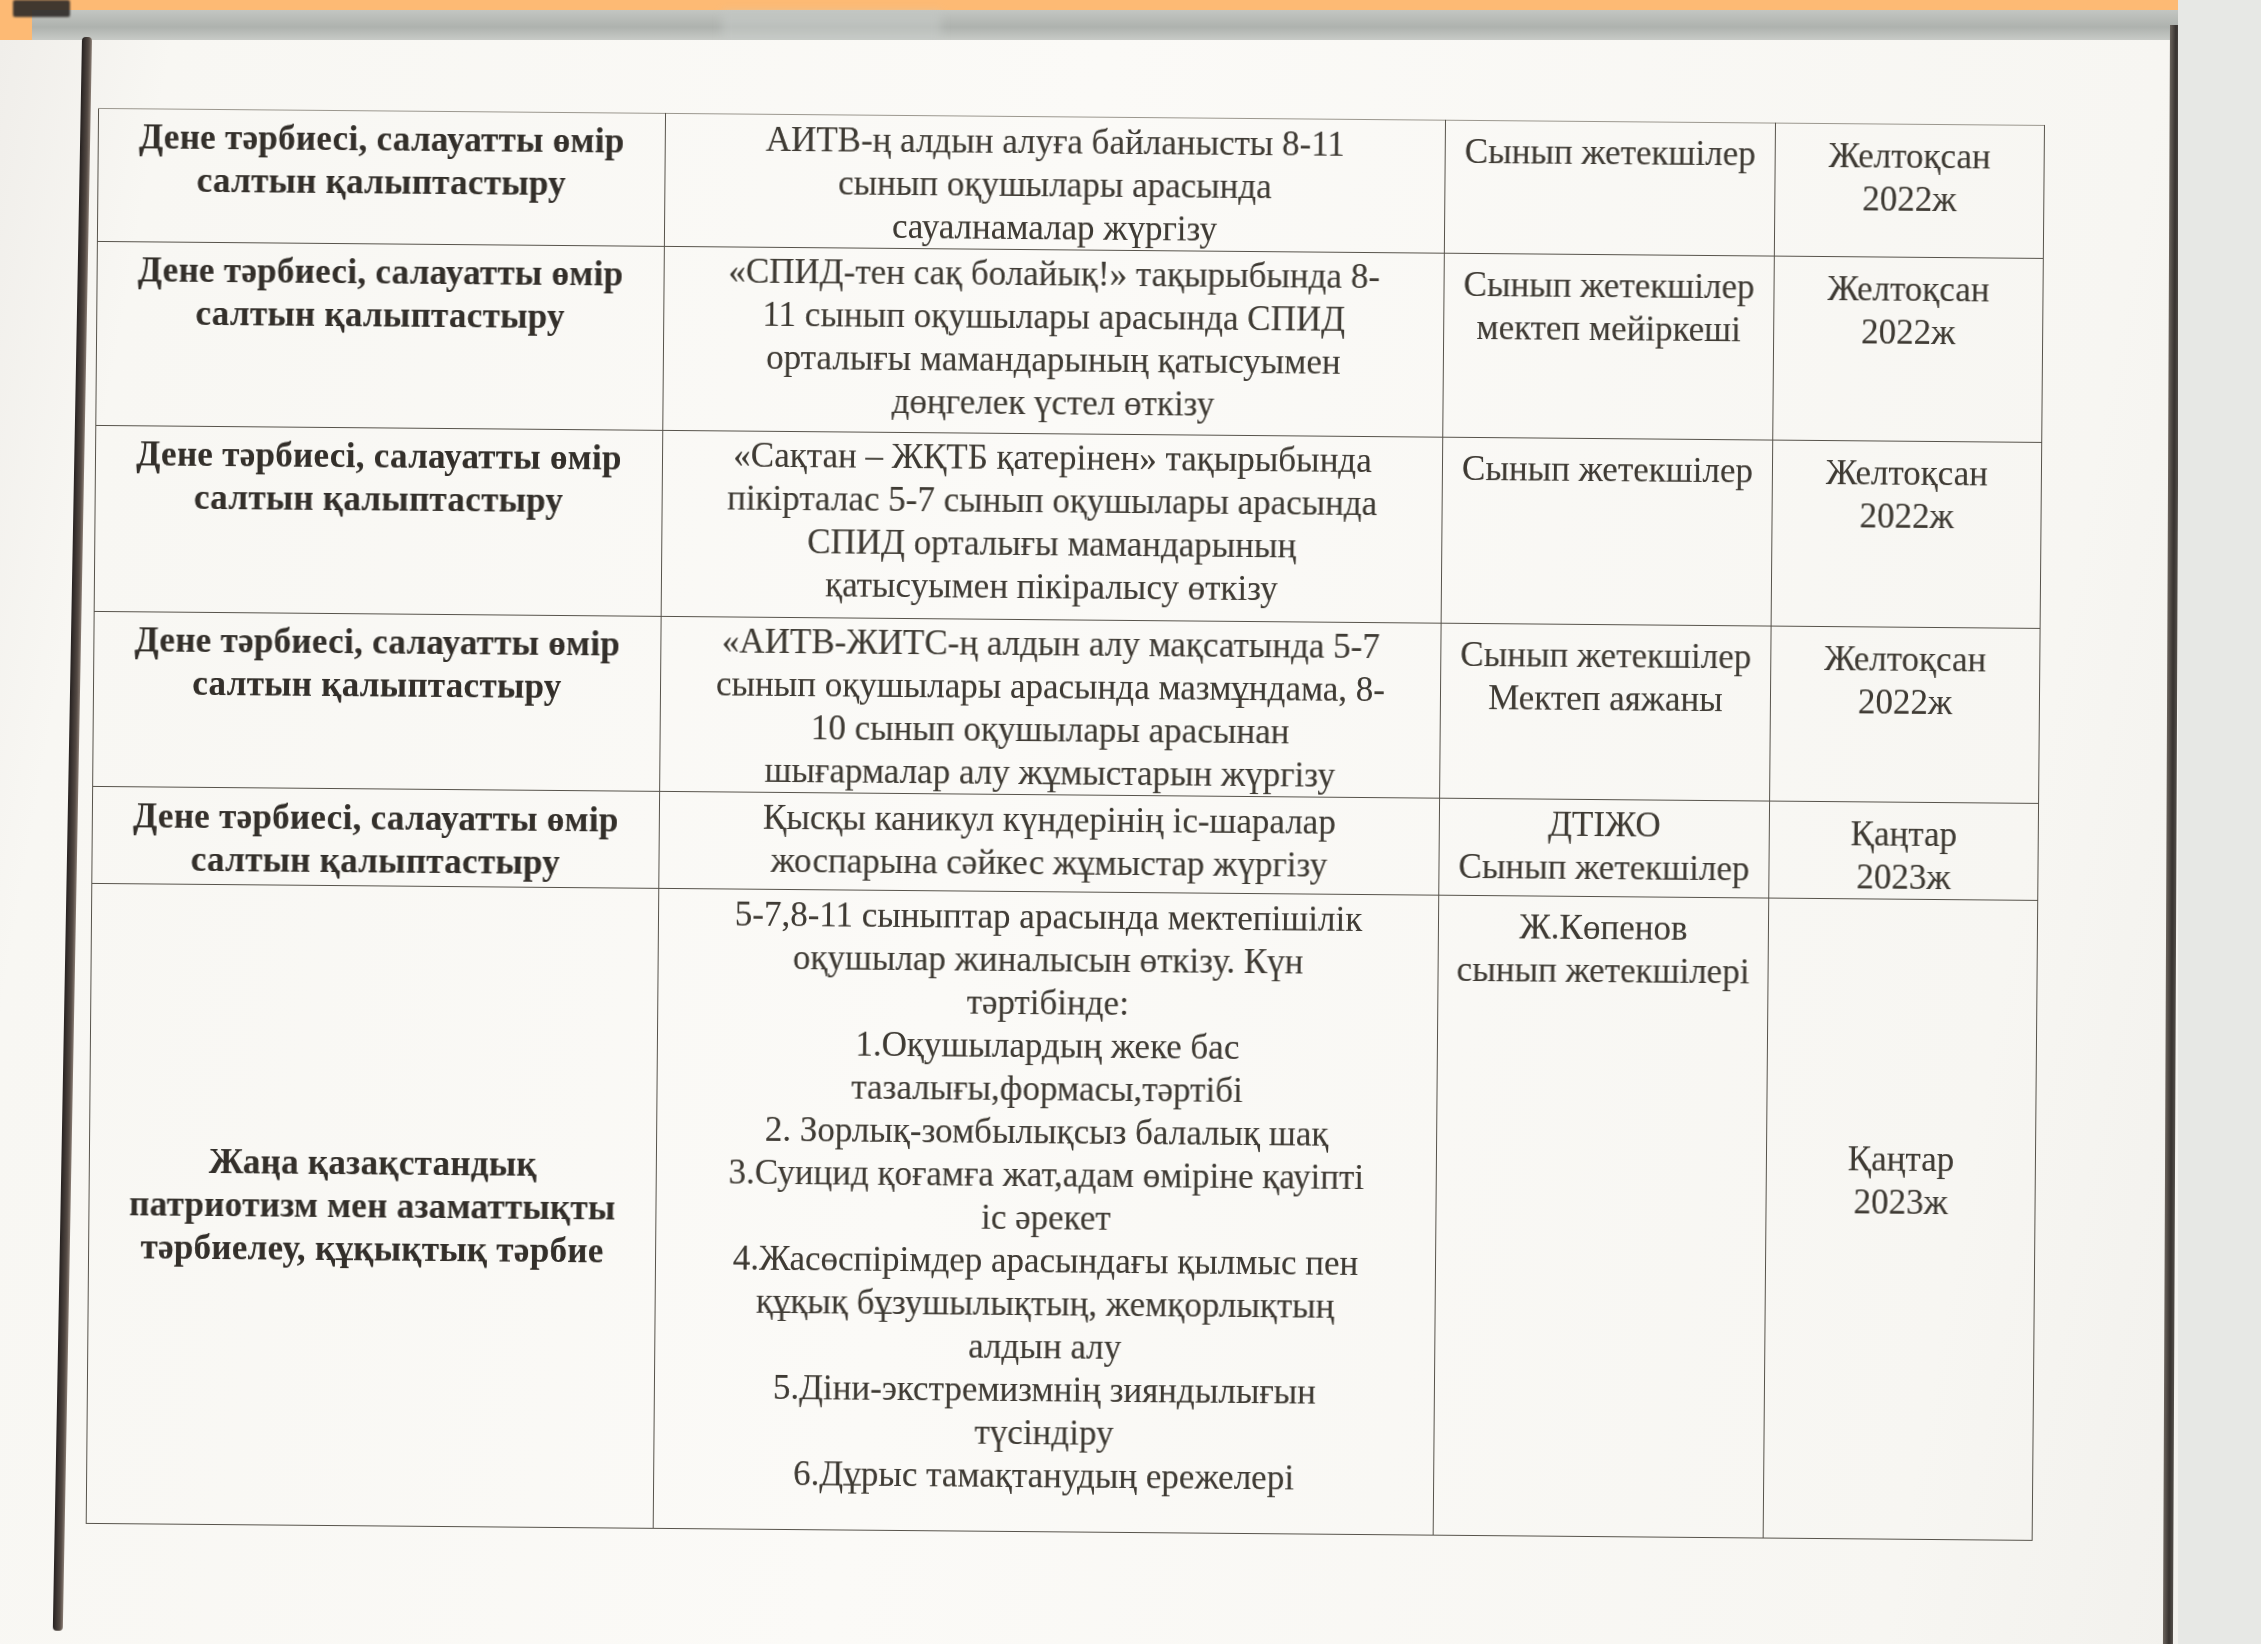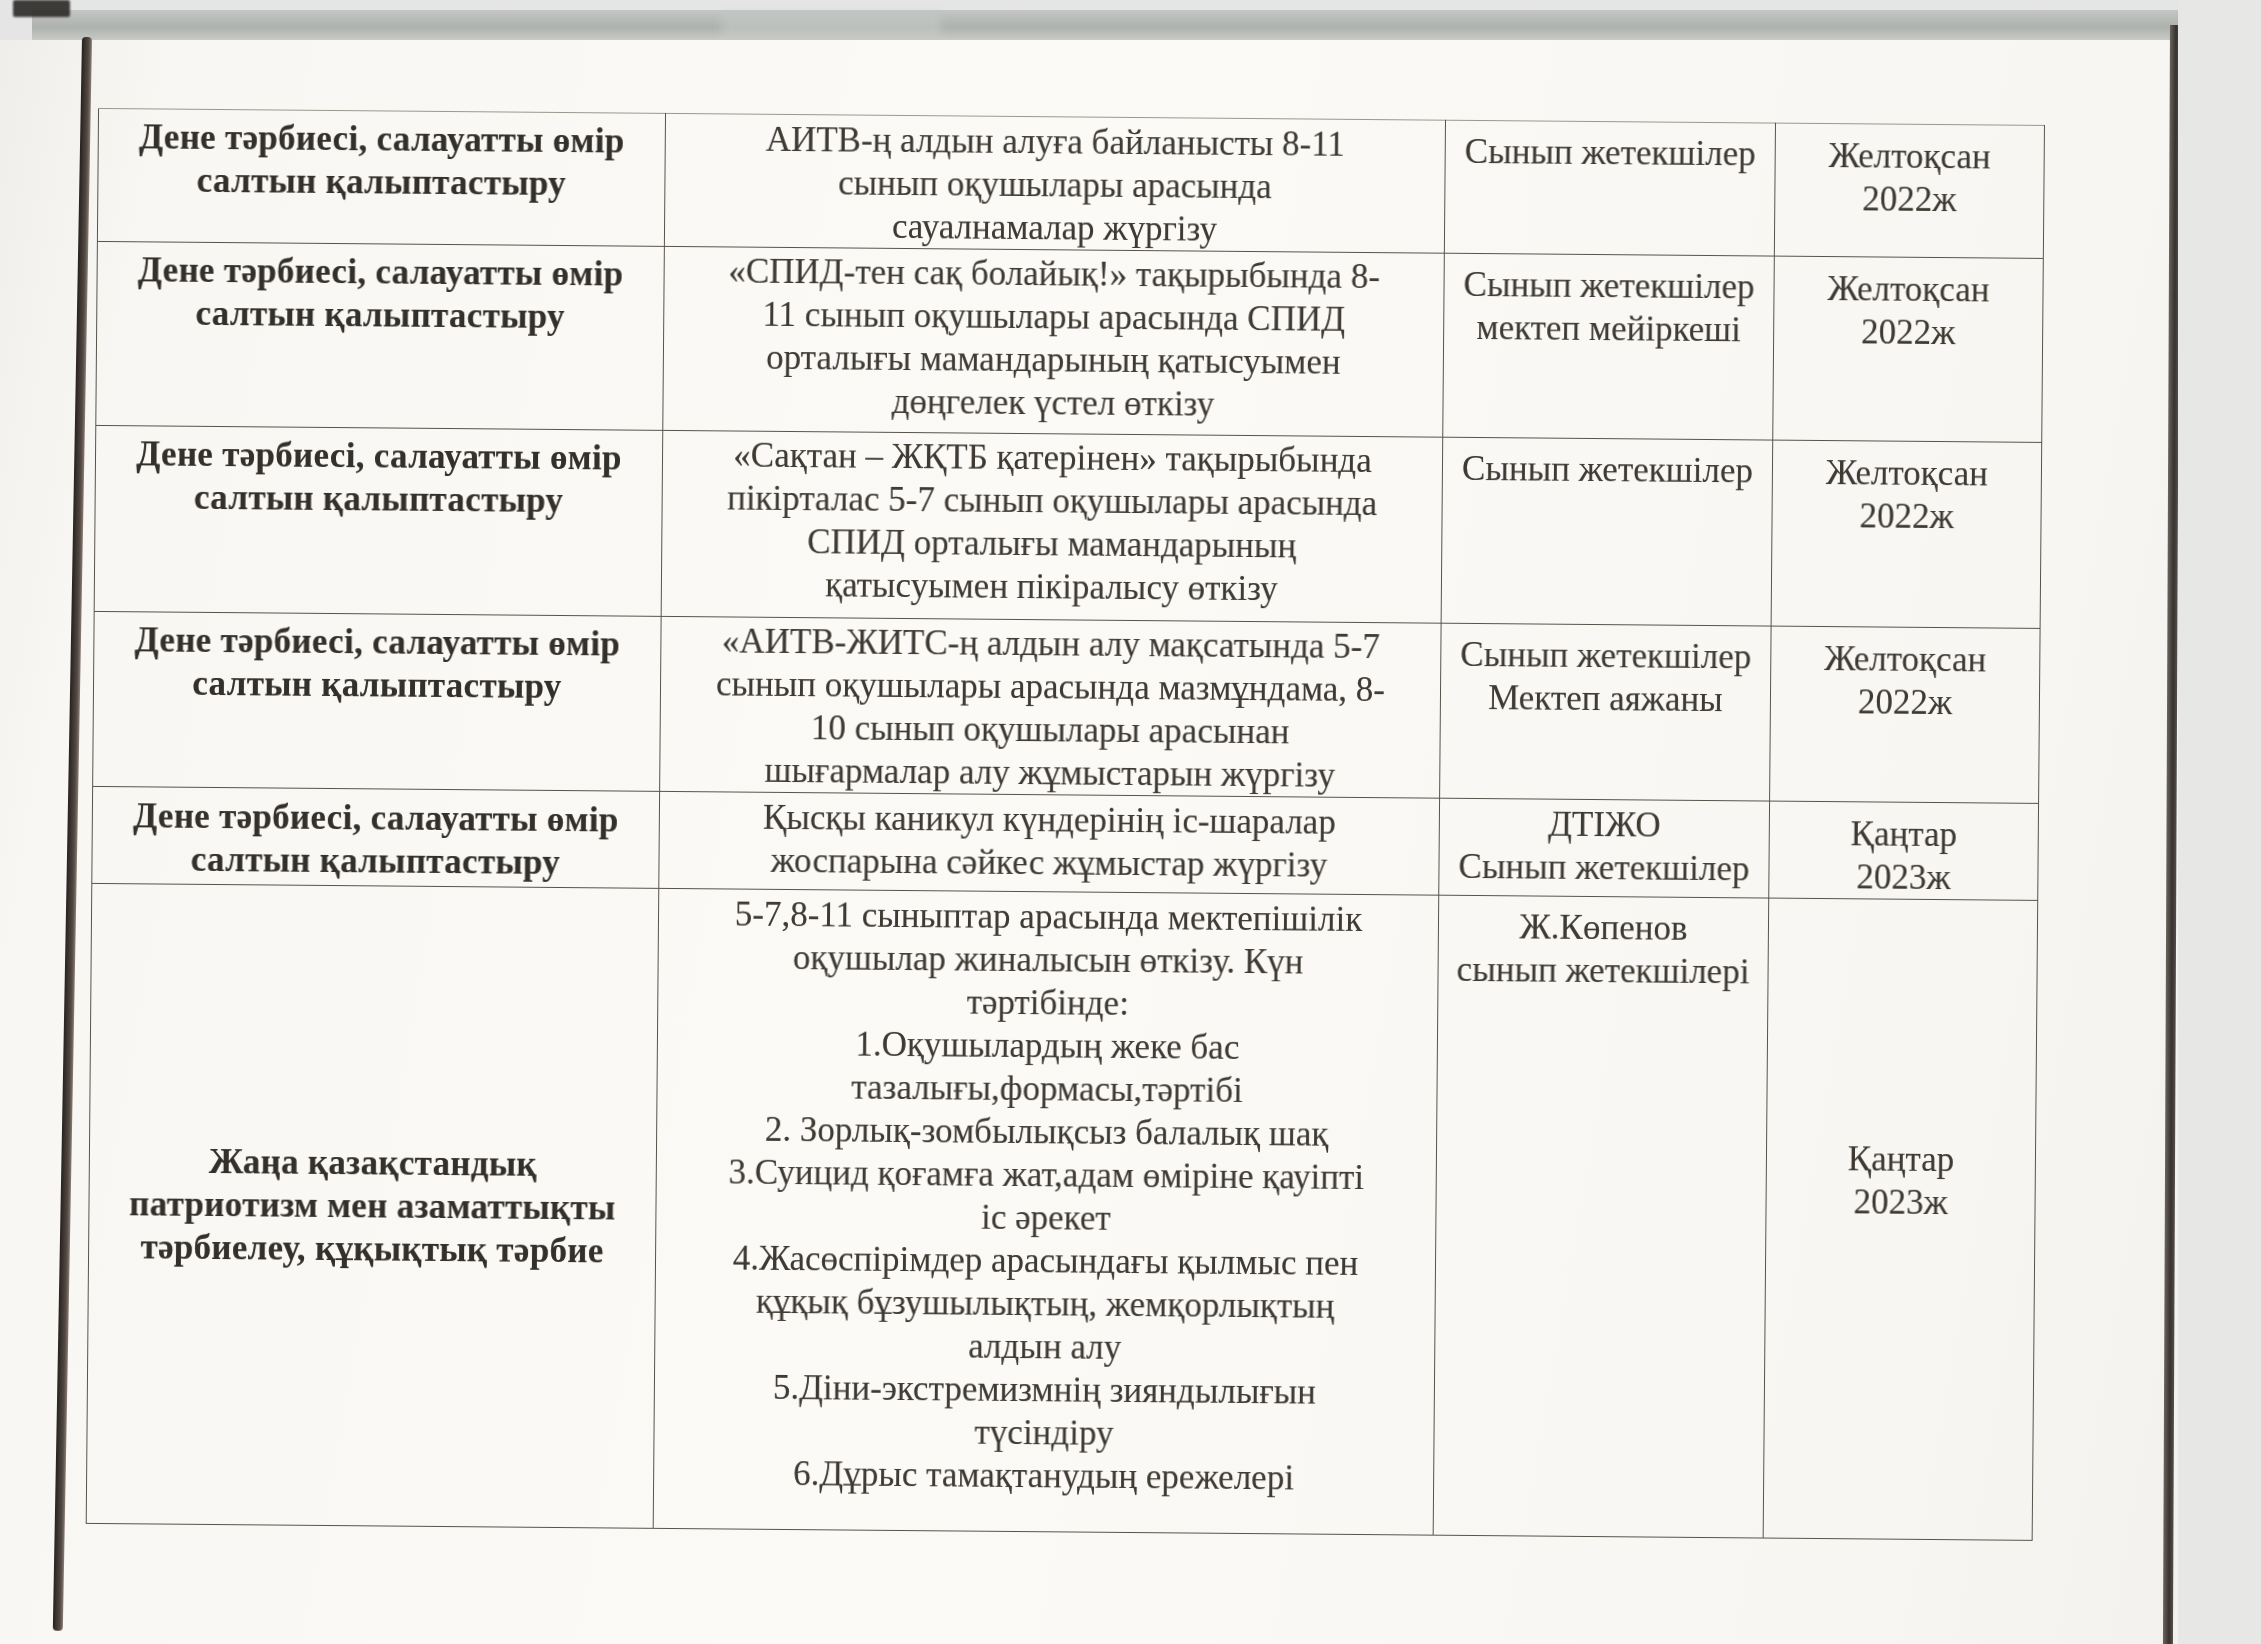--- a/index.html
+++ b/index.html
@@ -9,21 +9,21 @@
     height: 1644px;
     overflow: hidden;
     background: #ffffff;
     font-family: "Liberation Serif", "DejaVu Serif", serif;
   }
   .canvas {
     position: absolute;
     left: 0; top: 0;
     width: 2261px;
     height: 1644px;
-    background: #e5e5e5;
+    background: #fdba74;
   }
   
   .scan-strip-top {
     position: absolute;
     left: 32px; top: 10.3px;
     width: 2229px; height: 31px;
     background: linear-gradient(to bottom, #c3c6c2, #aeb2ae 55%, #c9ccc8);
   }
   
   .scan-blob-topleft {

